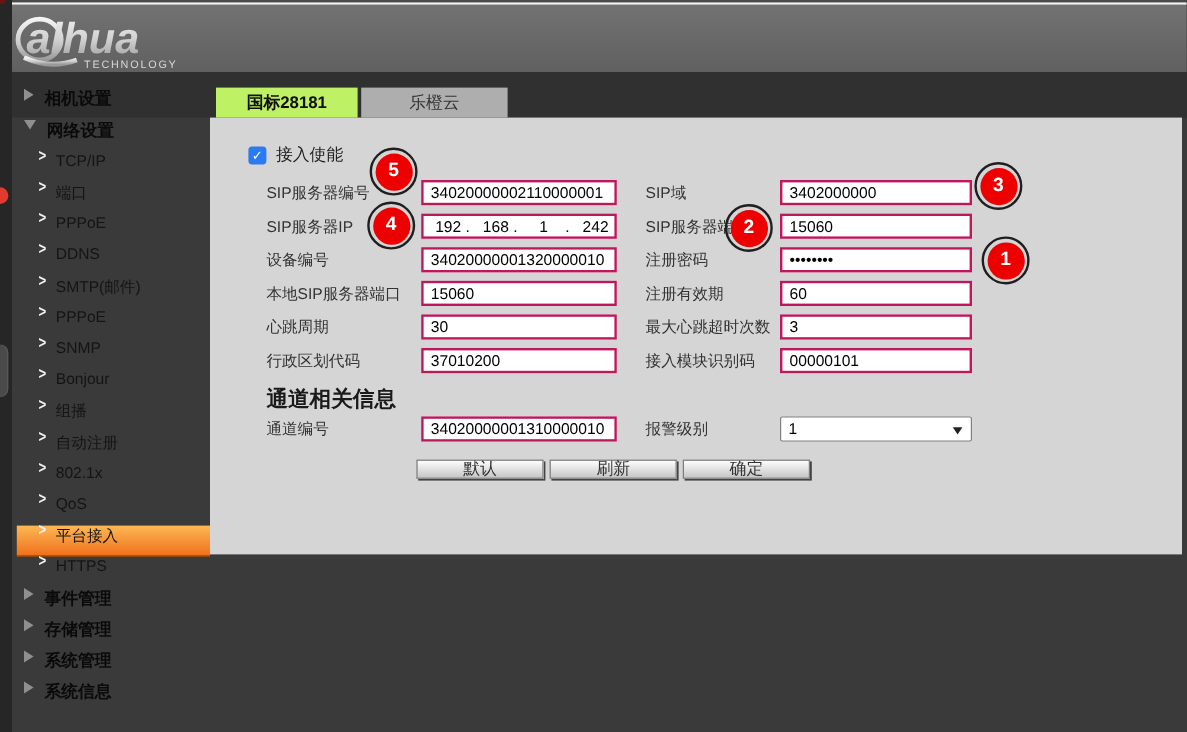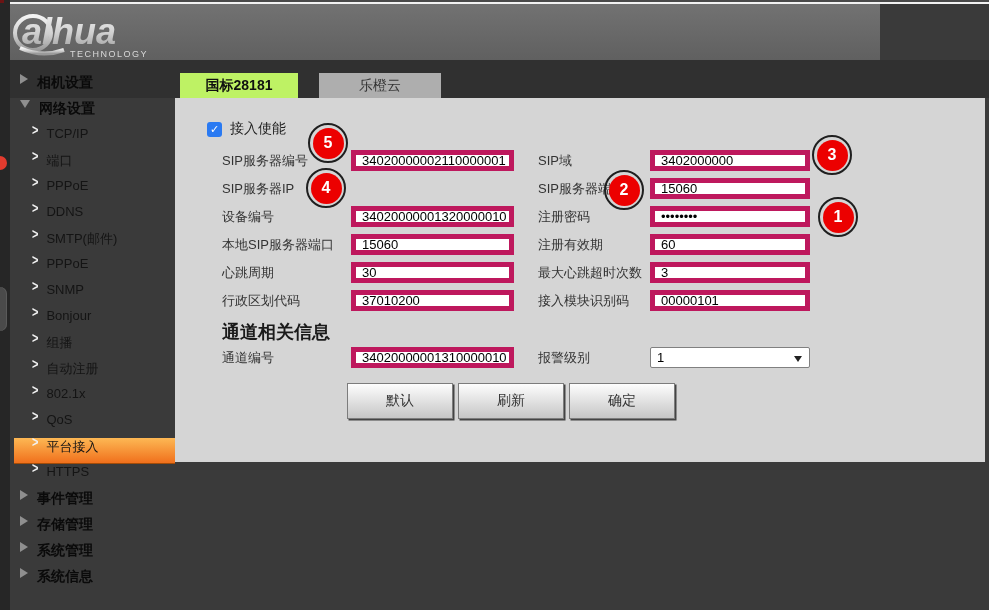--- a/index.html
+++ b/index.html
@@ -8,51 +8,51 @@
     position:relative; overflow:hidden; background:#3a3a3a;
     font-family:"Liberation Sans","DejaVu Sans",sans-serif;
   }
   
   .left-strip { position:absolute; left:0; top:0; width:10px; height:610px; background:#262626; z-index:5; }
   .maroon-dot { position:absolute; left:0; top:0; width:4px; height:3px; background:#6b1414; }
   .red-dot { position:absolute; left:-7px; top:156px; width:14px; height:14px; border-radius:50%; background:#e23b2e; }
   .collapse-handle { position:absolute; left:0; top:287px; width:7px; height:44px; background:#4a4a4a; border-radius:0 10px 10px 0; box-shadow:inset -1px 0 0 #5a5a5a; }
   .top-strip { position:absolute; left:0; top:0; width:989px; height:2px; background:#4a4a4a; }
   .white-line { position:absolute; left:0; top:2px; width:989px; height:2px; background:#f2f2f2; }
-  .header { position:absolute; left:0; top:4px; width:880px; height:56px; background:linear-gradient(#727272,#606060); }
+  .header { position:absolute; left:0; top:4px; width:989px; height:56px; background:linear-gradient(#727272,#606060); }
   .logo { position:absolute; left:12px; top:4px; }
   
   .sidebar { position:absolute; left:10px; top:60px; width:165px; height:550px; padding-top:14px; z-index:4; }
   .side-row { height:26px; display:flex; cursor:pointer; }
   .side-group { padding-left:10px; font-size:14px; font-weight:bold; color:#0a0a0a; }
   .side-item { padding-left:22px; font-size:13px; color:#141414; }
   .side-item.active { margin-left:4px; padding-left:18px; background:linear-gradient(#fdb854,#f0701c); border-bottom:1px solid #a34c08; }
   .tri { display:inline-block; width:0; height:0; margin-right:9px; }
   .tri-right { border-left:8px solid #8f8f8f; border-top:5px solid transparent; border-bottom:5px solid transparent; }
   .tri-down { border-top:8px solid #8f8f8f; border-left:5px solid transparent; border-right:5px solid transparent; }
   .chev { color:#f2f2f2; font-weight:bold; font-size:11px; margin-right:8px; transform:scaleY(1.25); }
   
   .tab-band { position:absolute; left:0; top:60px; width:989px; height:38px; background:#303030; }
   .tabs { position:absolute; left:180px; top:73px; display:flex; z-index:3; }
   .tab { height:25px; width:118px; display:flex; align-items:center; justify-content:center; font-size:14px; cursor:pointer; }
   .tab.active { background:#bef264; font-weight:bold; color:#101010; margin-right:3px; }
-  .tab.inactive { background:#aeaeae; color:#333; width:122px;margin-left:18px; }
+  .tab.inactive { background:#aeaeae; color:#333; width:122px; }
   .panel { position:absolute; left:175px; top:98px; width:810px; height:364px; background:#d5d5d5; z-index:2; }
   
   .chk-row { position:absolute; left:32px; top:22px; display:flex; align-items:center; }
   .checkbox { width:15px; height:15px; background:#2a7af2; border-radius:3px; color:#fff; font-size:11px; font-weight:bold; display:flex; align-items:center; justify-content:center; cursor:pointer; }
   .chk-label { margin-left:8px; font-size:14px; color:#222; }
   .f-label { position:absolute; font-size:13px; color:#333; line-height:21px; white-space:nowrap; }
-  .f-input { position:absolute; height:21px; border:5px solid #be185d; background:#fff; font-family:"Liberation Sans","DejaVu Sans",sans-serif; font-size:13px; color:#000; padding-left:6px; }
+  .f-input { position:absolute; height:21px; border:2px solid #be185d; background:#fff; font-family:"Liberation Sans","DejaVu Sans",sans-serif; font-size:13px; color:#000; padding-left:6px; }
   .col1-label { left:47px; } .col1-input { left:176px; width:163px; }
   .col2-label { left:363px; } .col2-input { left:475px; width:160px; }
   .section-hdr { position:absolute; left:47px; top:222px; font-size:18px; font-weight:bold; color:#1a1a1a; }
   .select { position:absolute; left:475px; width:160px; height:21px; background:#fff; border:1px solid #808080; border-radius:2px; font-size:13px; color:#000; display:flex; align-items:center; padding-left:6px; cursor:pointer; }
   .select .chev-down { position:absolute; right:7px; top:8px; width:0; height:0; border-top:6px solid #222; border-left:4px solid transparent; border-right:4px solid transparent; }
-  .btn { position:absolute; top:285px; width:106px; height:36px; background:linear-gradient(#fdfdfd,#c6c6c6); border:1px solid #7c7c7c; box-shadow:1.5px 1.5px 0 rgba(42,42,42,.85); font-size:14px; color:#333; display:flex; align-items:center; justify-content:center; cursor:pointer; }
+  .btn { position:absolute; top:285px; width:106px; height:16px; background:linear-gradient(#fdfdfd,#c6c6c6); border:1px solid #7c7c7c; box-shadow:1.5px 1.5px 0 rgba(42,42,42,.85); font-size:14px; color:#333; display:flex; align-items:center; justify-content:center; cursor:pointer; }
   
   .badge { position:absolute; width:40px; height:40px; border:2px solid #1f1f1f; border-radius:50%; display:flex; align-items:center; justify-content:center; z-index:6; }
   .badge-inner { width:31px; height:31px; border-radius:50%; background:#ec0000; color:#fff; font-size:16px; font-weight:bold; display:flex; align-items:center; justify-content:center; }
 </style>
 </head>
 <body>
 
 <div class="top-strip"></div>
 <div class="white-line"></div>
 <div class="header">
@@ -173,20 +173,21 @@
     <div class="checkbox">✓</div>
     <span class="chk-label">接入使能</span>
   </div>
 
   <div class="f-label col1-label" style="top:52px">SIP服务器编号</div>
   <input class="f-input col1-input" style="top: 52px;" value="34020000002110000001">
   <div class="f-label col2-label" style="top:52px">SIP域</div>
   <input class="f-input col2-input" style="top: 52px;" value="3402000000">
 
   <div class="f-label col1-label" style="top:80px">SIP服务器IP</div>
+  <input class="f-input col1-input" style="top: 80px;" value=" 192 .   168 .     1    .   242">
   <div class="f-label col2-label" style="top:80px">SIP服务器端口</div>
   <input class="f-input col2-input" style="top: 80px;" value="15060">
 
   <div class="f-label col1-label" style="top:108px">设备编号</div>
   <input class="f-input col1-input" style="top: 108px;" value="34020000001320000010">
   <div class="f-label col2-label" style="top:108px">注册密码</div>
   <input class="f-input col2-input" style="top: 108px;" value="••••••••">
 
   <div class="f-label col1-label" style="top:136px">本地SIP服务器端口</div>
   <input class="f-input col1-input" style="top: 136px;" value="15060">

